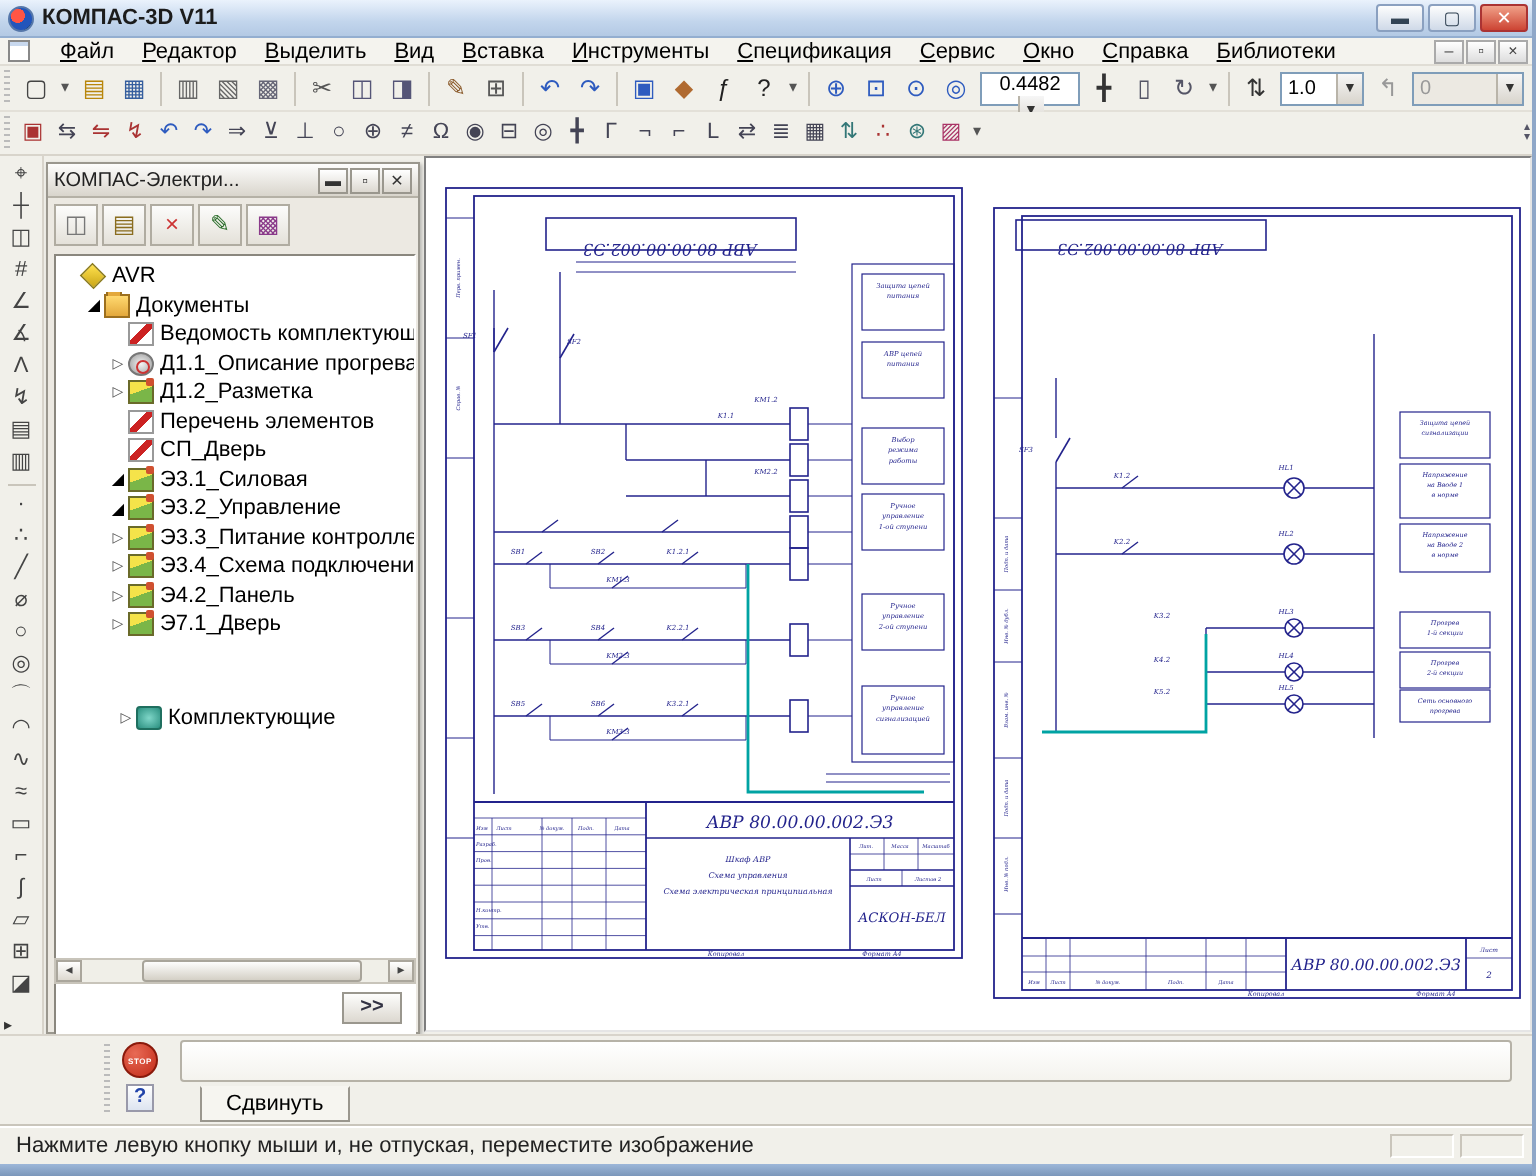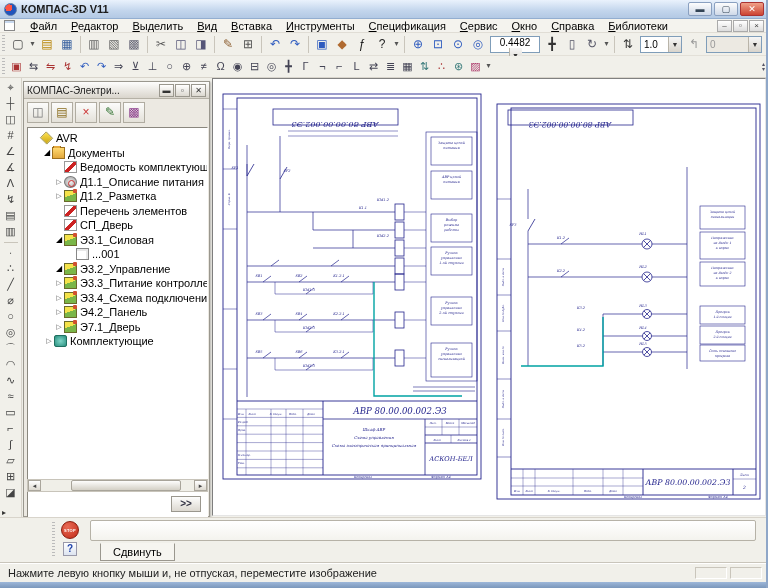--- a/index.html
+++ b/index.html
@@ -543,21 +543,21 @@
           <span>Документы</span>
         </div>
         <div class="trow" style="padding-left: 26px;">
           <span class="texp"></span>
           <span class="ti ti-kompas"></span>
           <span>Ведомость комплектующих ПГ</span>
         </div>
         <div class="trow" style="padding-left: 26px;">
           <span class="texp">▷</span>
           <span class="ti ti-circle"></span>
-          <span>Д1.1_Описание питания</span>
+          <span>Д1.1_Описание прогрева</span>
         </div>
         <div class="trow" style="padding-left: 26px;">
           <span class="texp">▷</span>
           <span class="ti ti-frag"></span>
           <span>Д1.2_Разметка</span>
         </div>
         <div class="trow" style="padding-left: 26px;">
           <span class="texp"></span>
           <span class="ti ti-kompas"></span>
           <span>Перечень элементов</span>
@@ -565,25 +565,20 @@
         <div class="trow" style="padding-left: 26px;">
           <span class="texp"></span>
           <span class="ti ti-kompas"></span>
           <span>СП_Дверь</span>
         </div>
         <div class="trow" style="padding-left: 26px;">
           <span class="texp open">◢</span>
           <span class="ti ti-frag"></span>
           <span>Э3.1_Силовая</span>
         </div>
-        <div class="trow" style="padding-left: 38px;">
-          <span class="texp"></span>
-          <span class="ti ti-page"></span>
-          <span>...001</span>
-        </div>
         <div class="trow" style="padding-left: 26px;">
           <span class="texp open">◢</span>
           <span class="ti ti-frag"></span>
           <span>Э3.2_Управление</span>
         </div>
         <div class="trow" style="padding-left: 26px;">
           <span class="texp">▷</span>
           <span class="ti ti-frag"></span>
           <span>Э3.3_Питание контроллера</span>
         </div>
@@ -595,21 +590,21 @@
         <div class="trow" style="padding-left: 26px;">
           <span class="texp">▷</span>
           <span class="ti ti-frag"></span>
           <span>Э4.2_Панель</span>
         </div>
         <div class="trow" style="padding-left: 26px;">
           <span class="texp">▷</span>
           <span class="ti ti-frag"></span>
           <span>Э7.1_Дверь</span>
         </div>
-        <div class="trow" style="padding-left: 16px;">
+        <div class="trow" style="padding-left: 30px; margin-top: 32px;">
           <span class="texp">▷</span>
           <span class="ti ti-comp"></span>
           <span>Комплектующие</span>
         </div>
       </div>
     <div class="hscroll">
       <span class="harr">◂</span>
       <span class="hthumb"></span>
       <span class="harr" style="margin-left:auto;">▸</span>
     </div>

